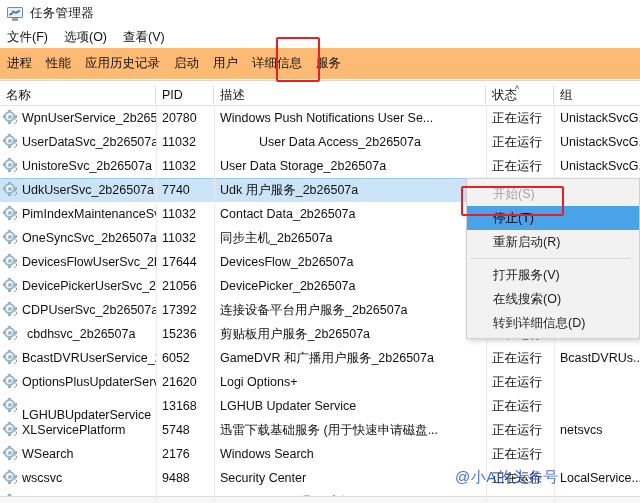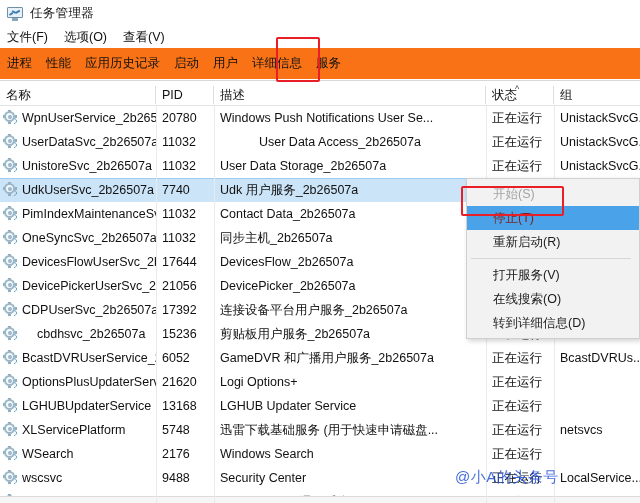--- a/index.html
+++ b/index.html
@@ -78,21 +78,21 @@
     margin-right: 16px;
     white-space: nowrap;
     cursor: default;
   }
 
   
   .tabbar {
     position: absolute;
     left: 0; top: 48px;
     width: 640px; height: 31px;
-    background: #f97316;
+    background: #fdba74;
     display: flex;
     align-items: stretch;
   }
   .tab {
     font-size: 12.5px;
     color: #111111;
     padding: 0 7px;
     display: flex;
     align-items: center;
     white-space: nowrap;
@@ -264,21 +264,21 @@
     height: 24px;
     display: flex;
     align-items: center;
     padding-left: 26px;
     font-size: 12.5px;
     color: #1a1a1a;
     white-space: nowrap;
     cursor: default;
   }
   .ctxitem.disabled { color: #a4a4a4; }
-  .ctxitem.highlighted { background: #4aa3e8; color: #7f1d1d; }
+  .ctxitem.highlighted { background: #4aa3e8; color: #000000; }
   .ctxsep {
     height: 1px;
     background: #d7d7d7;
     margin: 4px 8px 4px 4px;
   }
 
   
   .ctx-highlight {
     position: absolute;
     left: 461px;
@@ -530,21 +530,21 @@
         <div class="row">
           <div class="svc-icon">
             <div class="g-t t1"></div>
             <div class="g-t t2"></div>
             <div class="g-t t3"></div>
             <div class="g-t t4"></div>
             <div class="g-out"></div>
             <div class="g-in"></div>
             <div class="g-arrow"></div>
           </div>
-          <div class="cell name" style="left: 15px; width: 156px;">cbdhsvc_2b26507a</div>
+          <div class="cell name" style="left: 5px; width: 156px;">cbdhsvc_2b26507a</div>
           <div class="cell pid" style="left: 156px; width: 58px;">15236</div>
           <div class="cell desc" style="left: 214px; width: 272px;">剪贴板用户服务_2b26507a</div>
           <div class="cell status" style="left: 486px; width: 68px;">正在运行</div>
           <div class="cell group" style="left: 554px; width: 86px;">UnistackSvcG...</div>
         </div>
         <div class="row">
           <div class="svc-icon">
             <div class="g-t t1"></div>
             <div class="g-t t2"></div>
             <div class="g-t t3"></div>
@@ -578,21 +578,21 @@
         <div class="row">
           <div class="svc-icon">
             <div class="g-t t1"></div>
             <div class="g-t t2"></div>
             <div class="g-t t3"></div>
             <div class="g-t t4"></div>
             <div class="g-out"></div>
             <div class="g-in"></div>
             <div class="g-arrow"></div>
           </div>
-          <div class="cell name" style="left: 0px; width: 156px;">LGHUBUpdaterService</div>
+          <div class="cell name" style="left: 0px; width: 156px; margin-top: 9px;">LGHUBUpdaterService</div>
           <div class="cell pid" style="left: 156px; width: 58px;">13168</div>
           <div class="cell desc" style="left: 214px; width: 272px;">LGHUB Updater Service</div>
           <div class="cell status" style="left: 486px; width: 68px;">正在运行</div>
           <div class="cell group" style="left: 554px; width: 86px;"></div>
         </div>
         <div class="row">
           <div class="svc-icon">
             <div class="g-t t1"></div>
             <div class="g-t t2"></div>
             <div class="g-t t3"></div>

